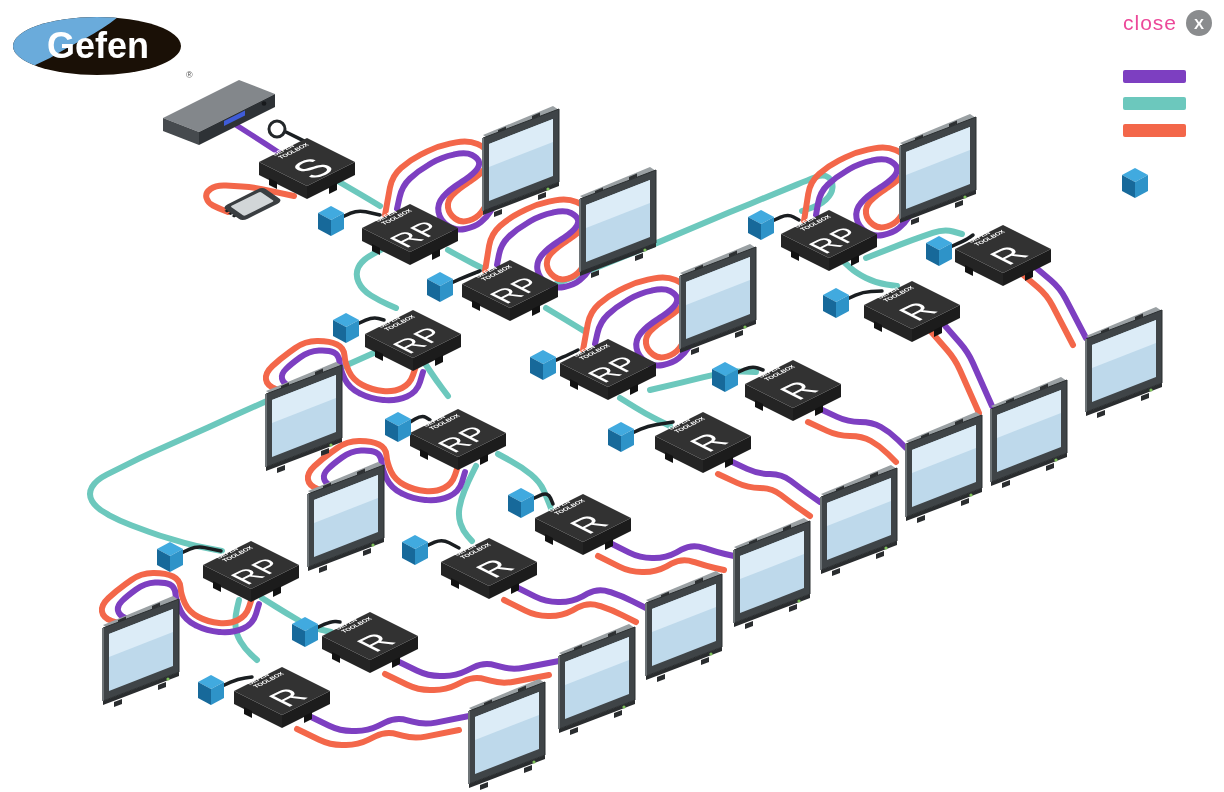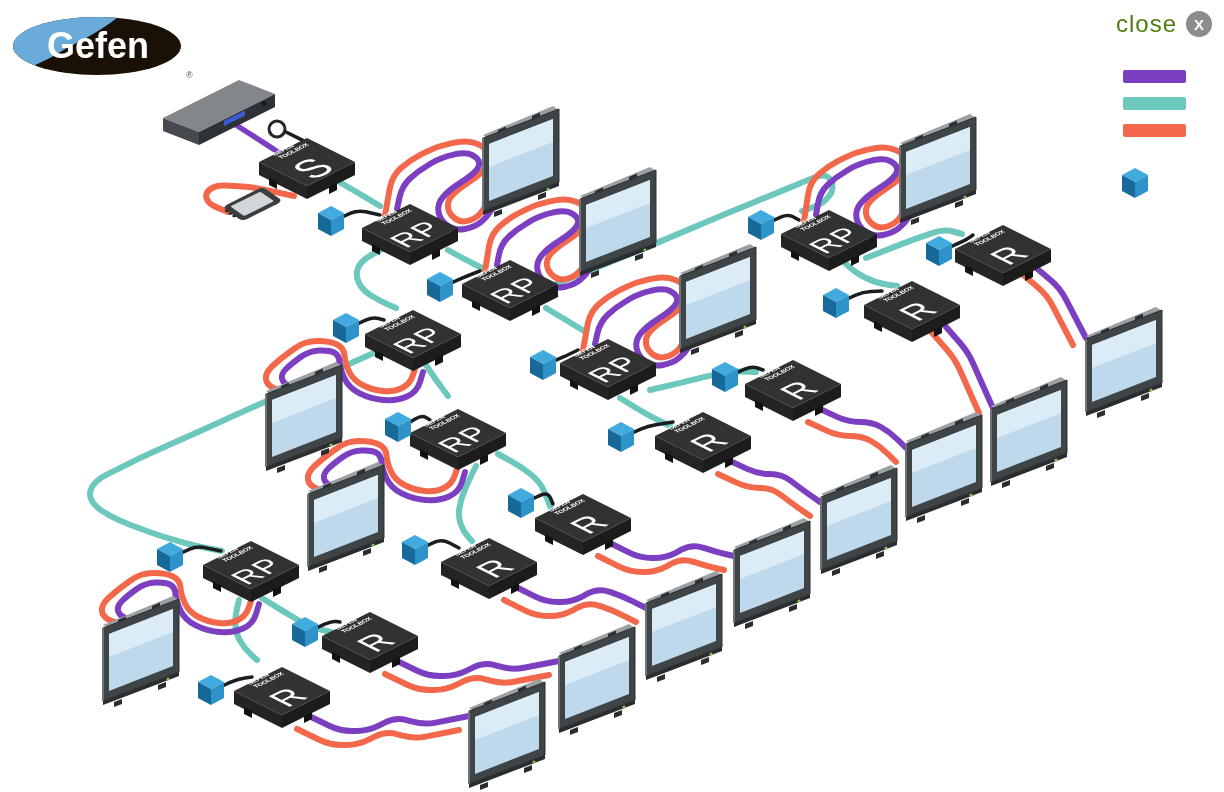--- a/index.html
+++ b/index.html
@@ -4,21 +4,21 @@
 <style>
   html,body{margin:0;padding:0;background:#ffffff;width:1224px;height:792px;overflow:hidden;
     font-family:"Liberation Sans",sans-serif;position:relative;}
   #stage{position:relative;width:1224px;height:792px;background:#fff;}
   #diagram{position:absolute;left:0;top:0;}
   
   #logo{position:absolute;left:10px;top:16px;width:200px;height:66px;}
   
   #close-btn{position:absolute;right:12px;top:10px;display:flex;align-items:center;gap:9px;
     cursor:pointer;user-select:none;}
-  #close-btn .close-word{font-size:24px;color:#4d7c0f;letter-spacing:1px;}
+  #close-btn .close-word{font-size:21px;color:#ec4899;letter-spacing:1px;}
   #close-btn .close-circle{width:26px;height:26px;border-radius:50%;background:#8a8c8e;color:#fff;
     display:flex;align-items:center;justify-content:center;font-size:15px;font-weight:bold;}
   
   #legend{position:absolute;left:1123px;top:70px;width:64px;}
   #legend .bar{width:63px;height:13px;border-radius:2px;margin-bottom:14px;}
 </style>
 </head>
 <body>
 
 <div id="stage">

